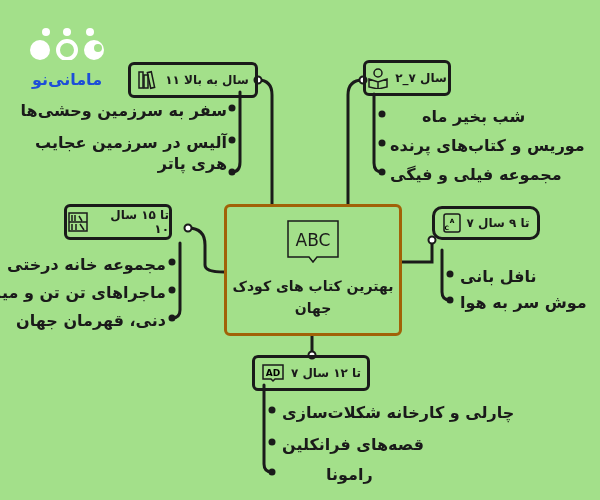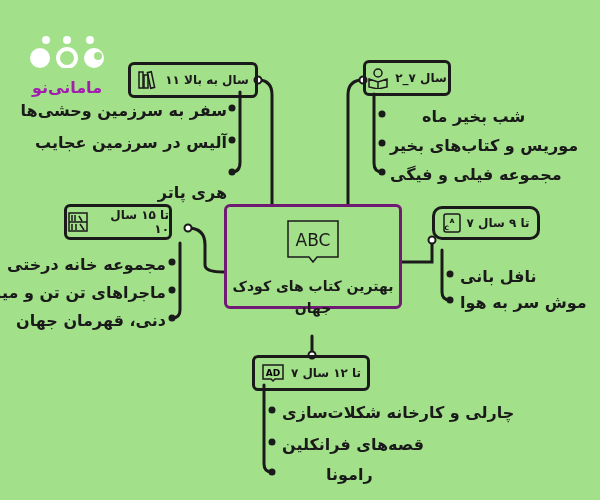--- a/index.html
+++ b/index.html
@@ -1,23 +1,23 @@
 <!DOCTYPE html>
 <html><head>
 <meta charset="utf-8">
 <style>
   html, body { margin:0; padding:0; }
   body { width:600px; height:500px; background:#a3e08a; position:relative; overflow:hidden; font-family:"DejaVu Sans", sans-serif; color:#1a1a1a; }
   svg.lines { position:absolute; left:0; top:0; }
-  .logo { position:absolute; left:22px; top:28px; width:90px; text-align:center; color:#a21caf; }
+  .logo { position:absolute; left:22px; top:20px; width:90px; text-align:center; color:#1d4ed8; }
   .logo .name { font-weight:bold; font-size:16px; direction:rtl; margin-top:6px; }
   .box { position:absolute; border:3px solid #1a1a1a; border-radius:6px; box-sizing:border-box; display:flex; align-items:center; justify-content:center; gap:6px; direction:rtl; font-size:12px; font-weight:bold; }
   .box .ic { display:inline-block; }
   .item { position:absolute; font-size:16px; font-weight:bold; direction:rtl; white-space:nowrap; }
-  .center { position:absolute; left:224px; top:204px; width:178px; height:105px; border:3px solid #701a75; border-radius:6px; box-sizing:border-box; text-align:center; }
+  .center { position:absolute; left:224px; top:204px; width:178px; height:132px; border:3px solid #a16207; border-radius:6px; box-sizing:border-box; text-align:center; }
   .center .title { font-size:14px; font-weight:bold; direction:rtl; line-height:22px; margin-top:6px; }
 </style>
 </head>
 <body>
 
 <svg class="lines" width="600" height="500">
   <g fill="none" stroke="#1a1a1a" stroke-width="3" stroke-linecap="round">
 
     <path d="M258 80 Q272 80 272 95 L272 204"></path>
     <path d="M240 92 L240 162 Q240 172 232 172"></path>
@@ -77,33 +77,33 @@
   <svg class="ic" width="22" height="22">
       <g fill="none" stroke="#1a1a1a" stroke-width="1.5">
         <rect x="2" y="3" width="4" height="16"></rect>
         <rect x="7" y="6" width="4" height="13"></rect>
         <rect x="12" y="3" width="4" height="16" transform="rotate(-12 14 11)"></rect>
       </g>
     </svg>
 </div>
 <div class="item" style="right:373px;top:101px;">سفر به سرزمین وحشی‌ها</div>
 <div class="item" style="right:373px;top:133px;">آلیس در سرزمین عجایب</div>
-<div class="item" style="right:373px;top:183px;">هری پاتر</div>
+<div class="item" style="right:373px;top:154px;">هری پاتر</div>
 
 <div class="box" style="left:363px;top:60px;width:88px;height:36px;">
   <span>سال ۷_۲</span>
   <svg class="ic" width="22" height="22">
       <g fill="none" stroke="#1a1a1a" stroke-width="1.5">
         <circle cx="11" cy="6" r="4"></circle>
         <path d="M2 12 L11 15 L20 12 L20 20 L11 22 L2 20 Z M11 15 L11 22"></path>
       </g>
     </svg>
 </div>
 <div class="item" style="left:390px;top:107px;margin-left:32px;">شب بخیر ماه</div>
-<div class="item" style="left:390px;top:136px;">موریس و کتاب‌های بخیر</div>
+<div class="item" style="left:390px;top:136px;">موریس و کتاب‌های پرنده</div>
 <div class="item" style="left:390px;top:165px;">مجموعه فیلی و فیگی</div>
 
 <div class="box" style="left:64px;top:204px;width:108px;height:36px;">
   <span>تا ۱۵ سال ۱۰</span>
   <svg class="ic" width="22" height="22">
       <g fill="none" stroke="#1a1a1a" stroke-width="1.5">
         <rect x="2" y="2" width="18" height="18"></rect>
         <path d="M2 11 H20 M5 4 V10 M8 4 V10 M12 5 L15 10 M5 13 V19 M9 13 V19 M13 13 L17 19"></path>
       </g>
     </svg>

